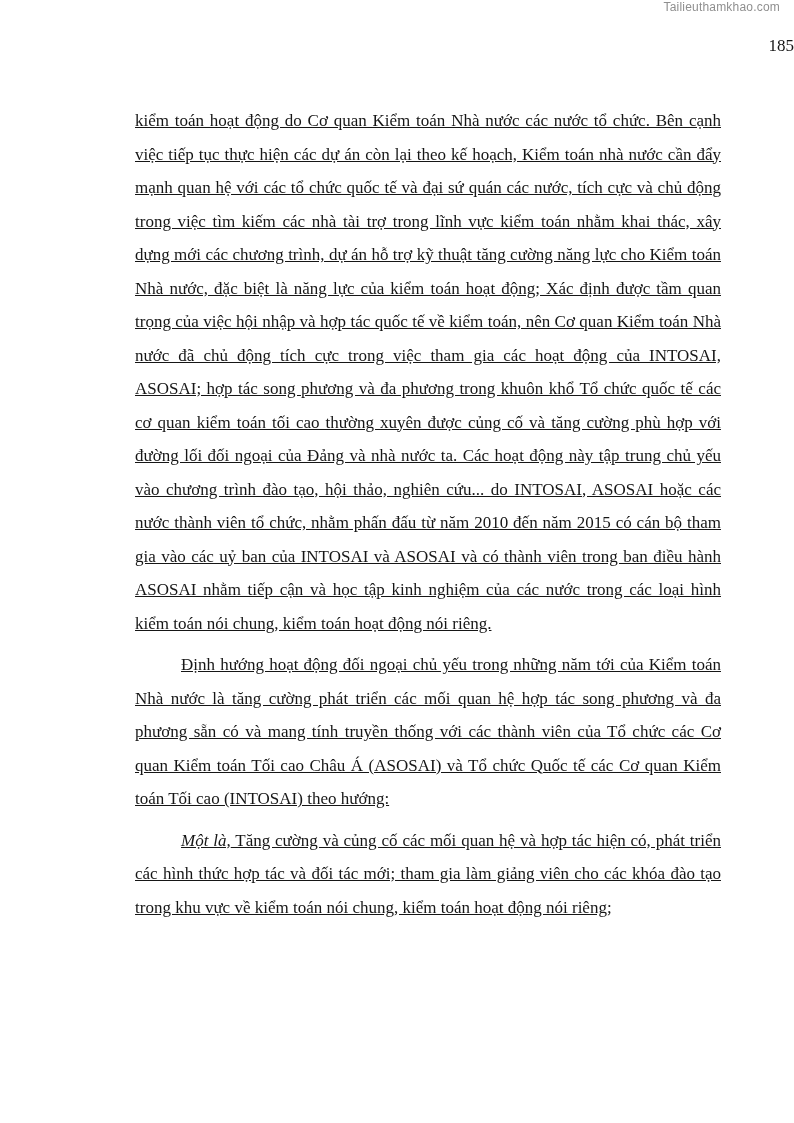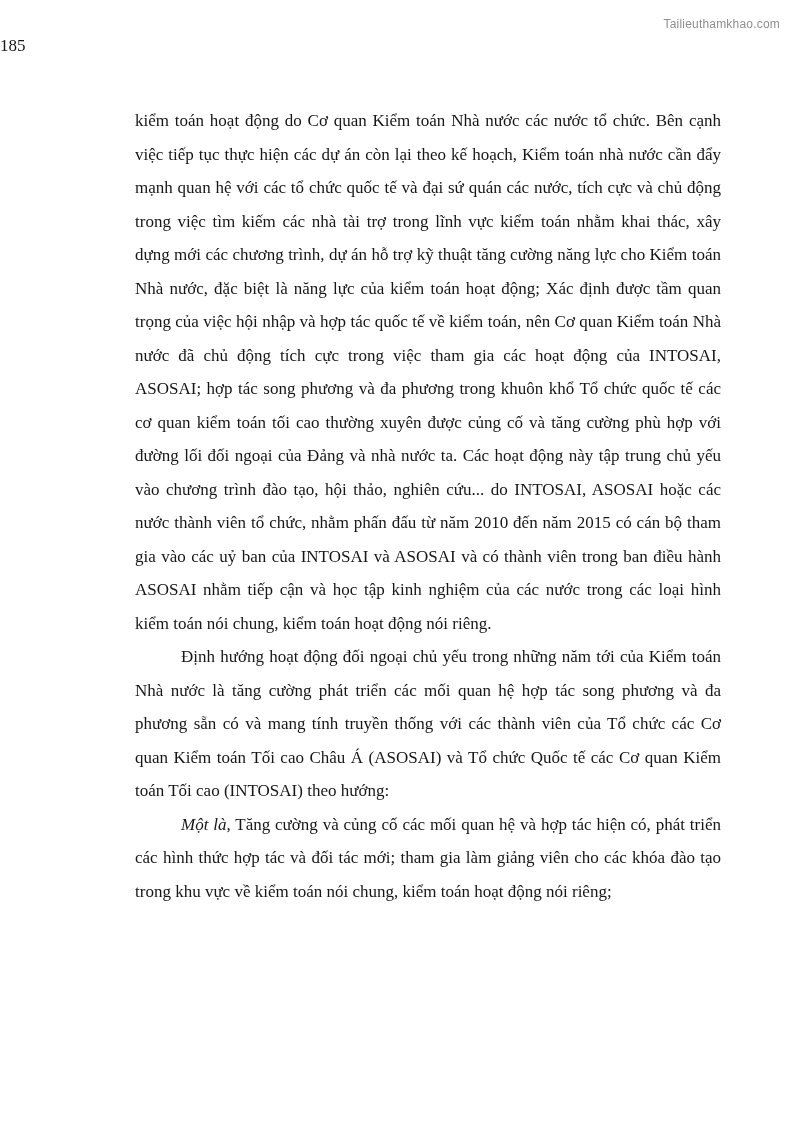--- a/index.html
+++ b/index.html
@@ -11,50 +11,52 @@
     position: relative;
     width: 794px;
     height: 1123px;
     background: #ffffff;
     overflow: hidden;
     font-family: "Liberation Serif", "DejaVu Serif", serif;
     color: #161616;
   }
   .watermark {
     position: absolute;
-    top: 17px;
+    top: 0;
     right: 14px;
     font-family: "Liberation Sans", "DejaVu Sans", sans-serif;
     font-size: 12px;
     color: #8f8f8f;
     letter-spacing: 0.2px;
   }
   .page-number {
     position: absolute;
     top: 36px;
     left: 0;
     width: 100%;
-    text-align: left;
+    text-align: right;
     font-size: 17px;
   }
   .content {
     position: absolute;
     top: 104px;
     left: 135px;
     width: 586px;
     font-size: 17px;
     line-height: 33.5px;
     text-align: justify;
+    text-decoration: underline;
   }
   .content p {
     margin: 0;
     padding: 0;
   }
   .content p.indent {
     text-indent: 46px;
+    margin-top: 8px;
   }
   .lead-italic {
     font-style: italic;
   }
 </style>
 </head>
 <body>
 
 <div class="page">
 

